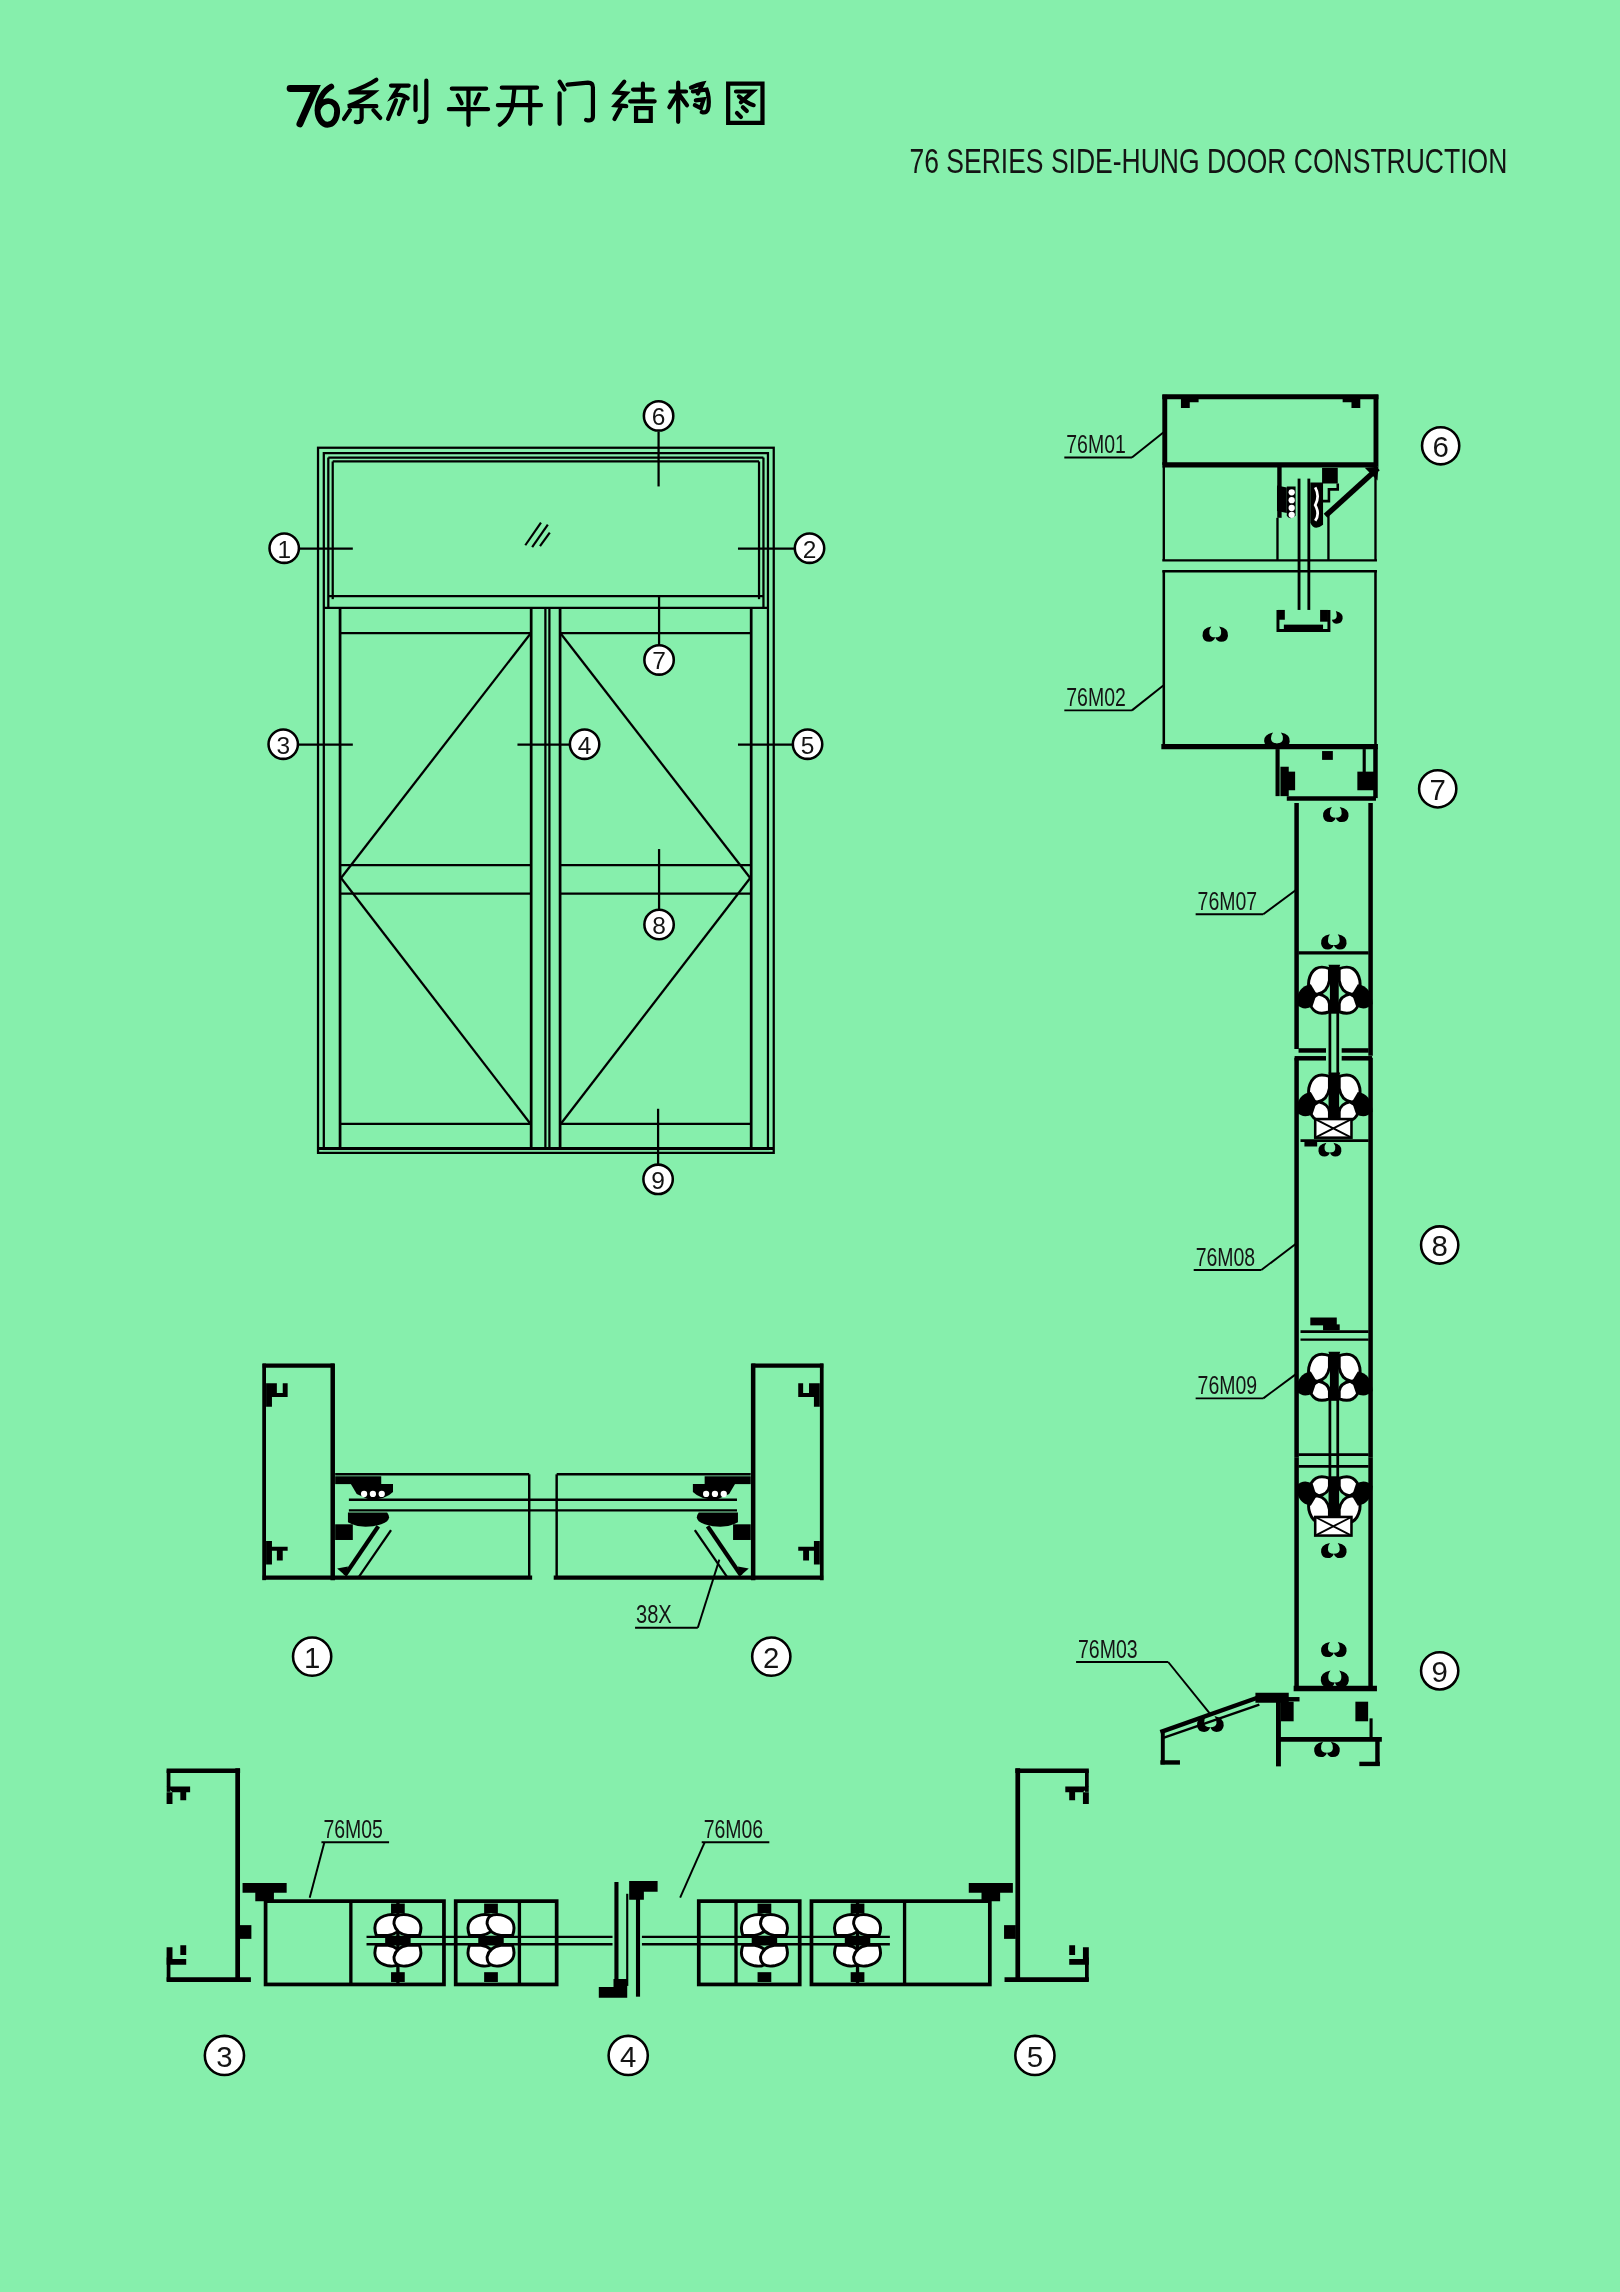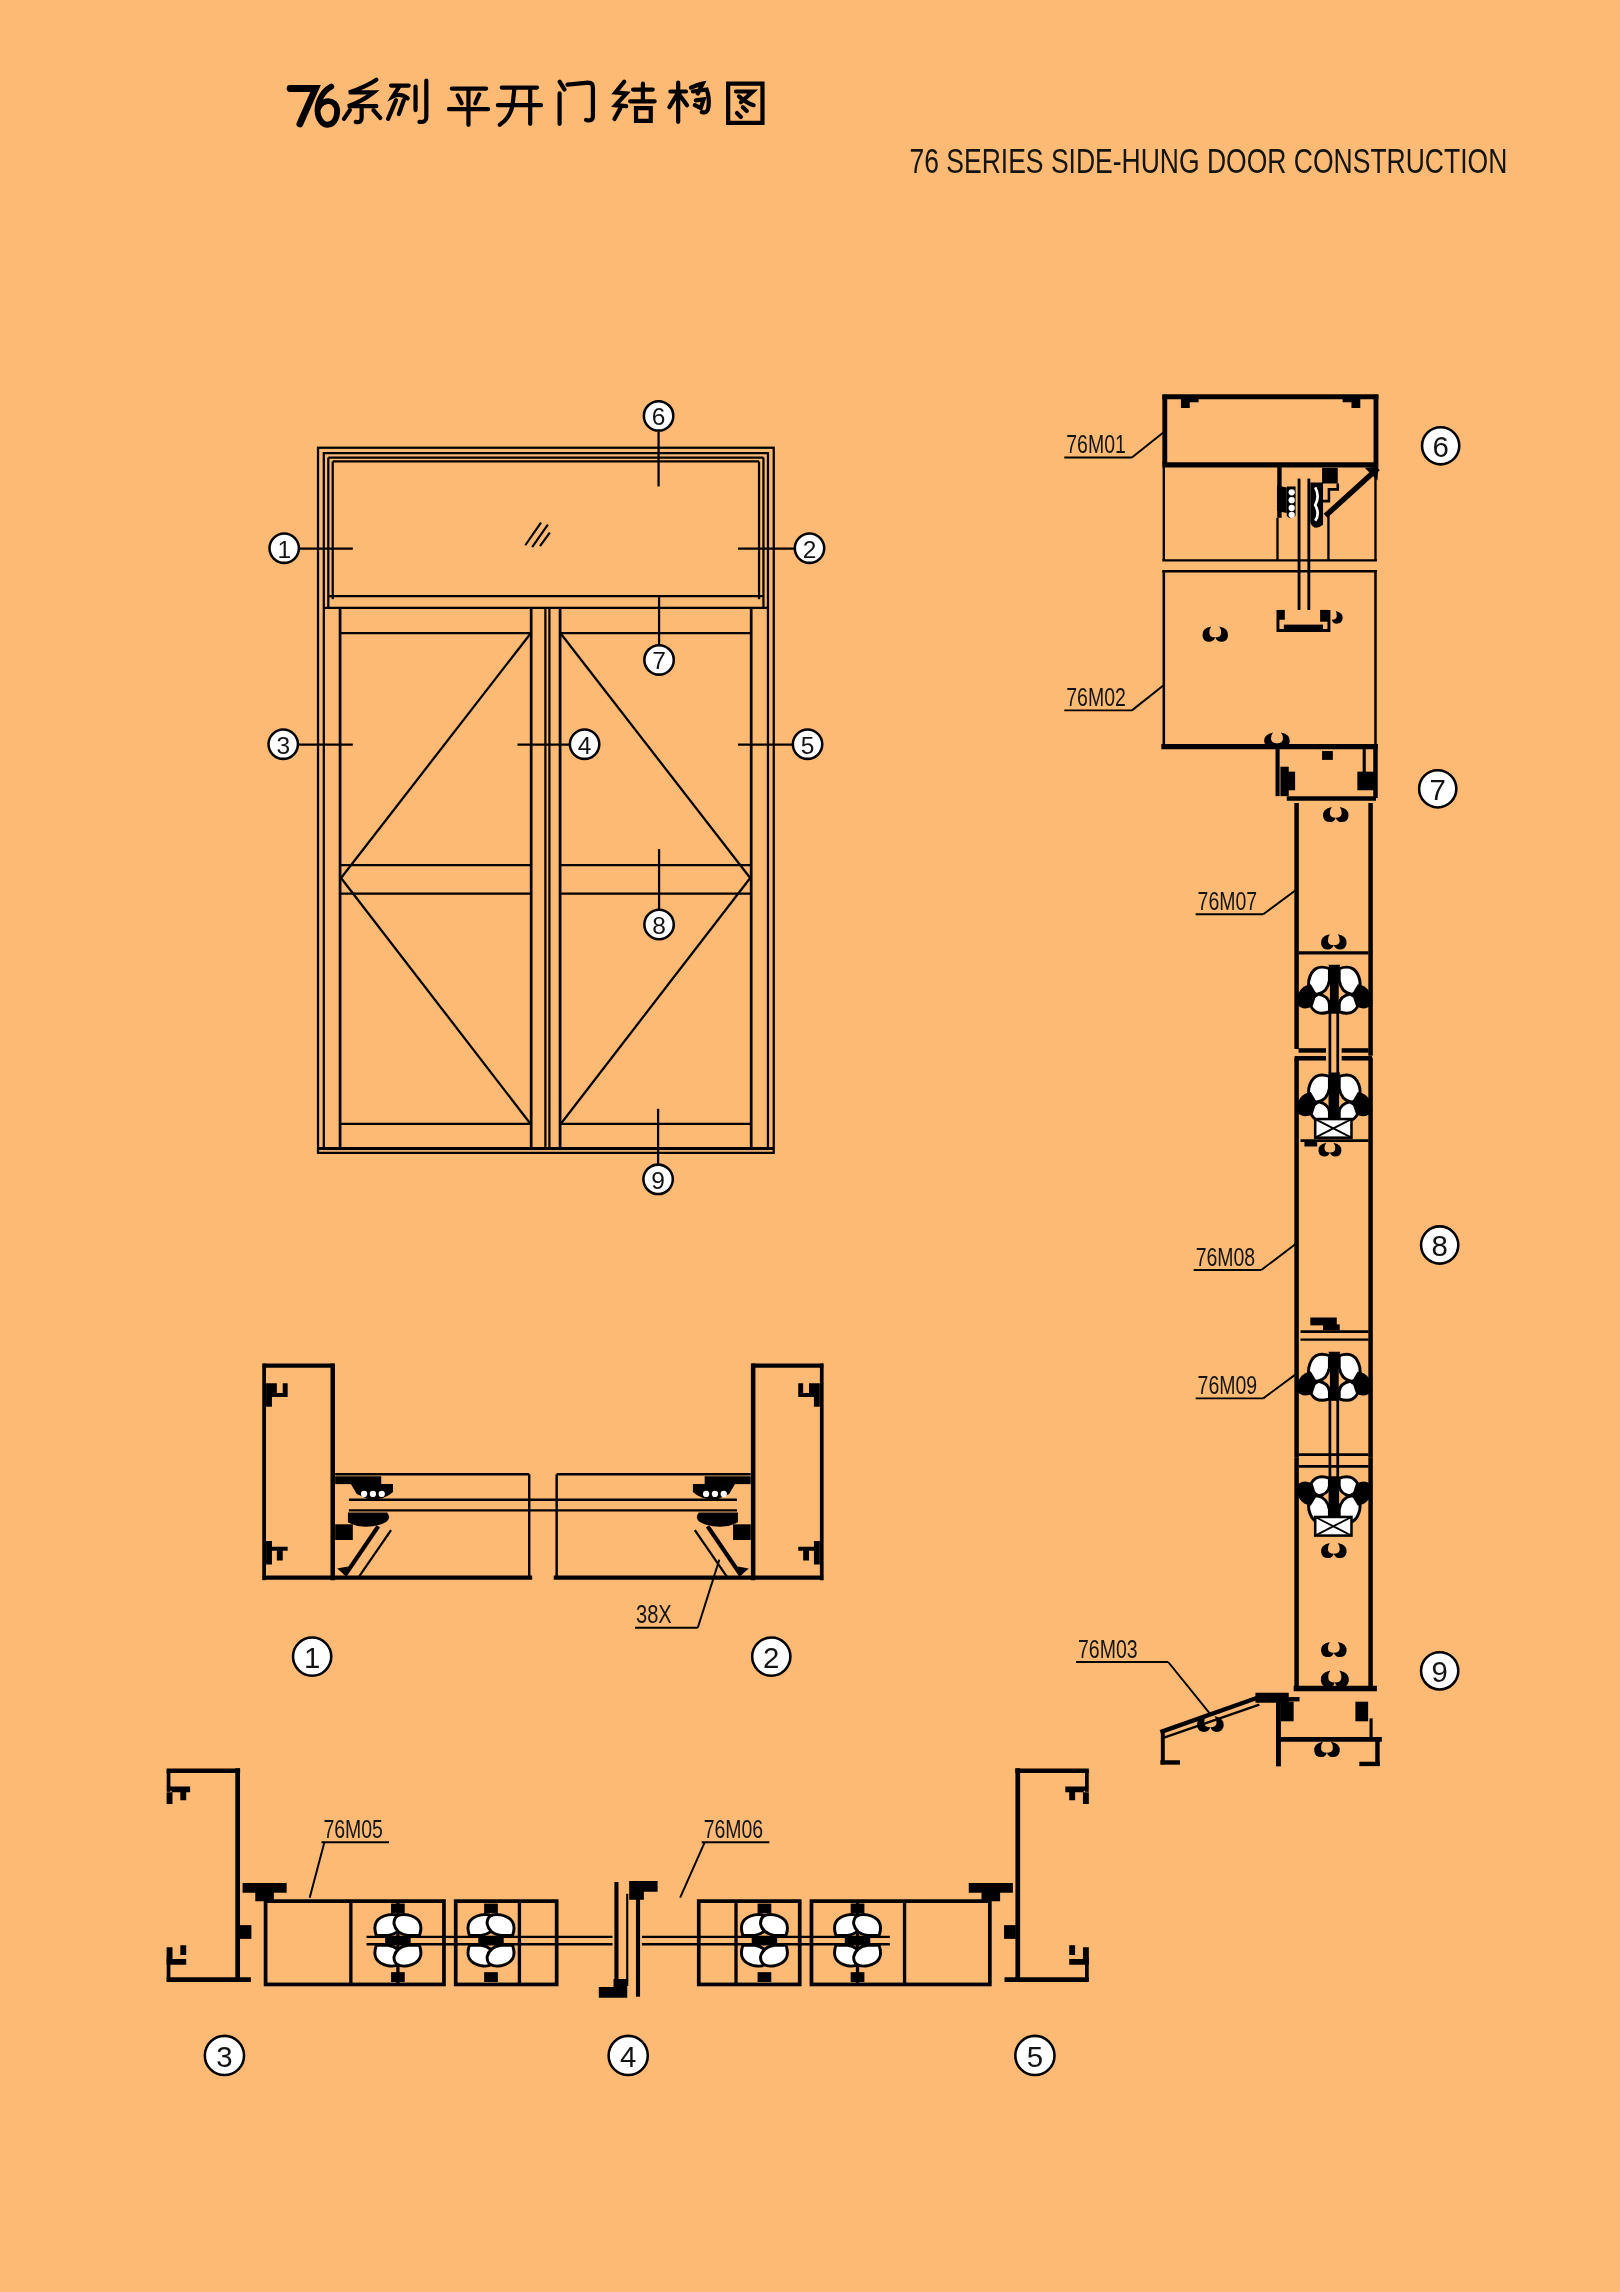--- a/index.html
+++ b/index.html
@@ -1,16 +1,16 @@
 <!DOCTYPE html>
 <html><head>
 <meta charset="utf-8">
 <style>
 html,body{margin:0;padding:0;background:#ffffff;}
-#page{width:1620px;height:2293px;position:relative;background:#fdba74;overflow:hidden;}
+#page{width:1620px;height:2293px;position:relative;background:#86efac;overflow:hidden;}
 text{font-family:"Liberation Sans", sans-serif;fill:#141414;}
 </style>
 </head>
 <body>
 <div id="page">
 <svg width="1620" height="2293" viewBox="0 0 1653 2339">
 <defs>
 
 <g id="bfV">
   <path d="M-5,-22 q-17,-6 -21,12 q-2,14 9,14 q10,-2 12,-14 z" fill="#fff" stroke="#000" stroke-width="3"></path>

